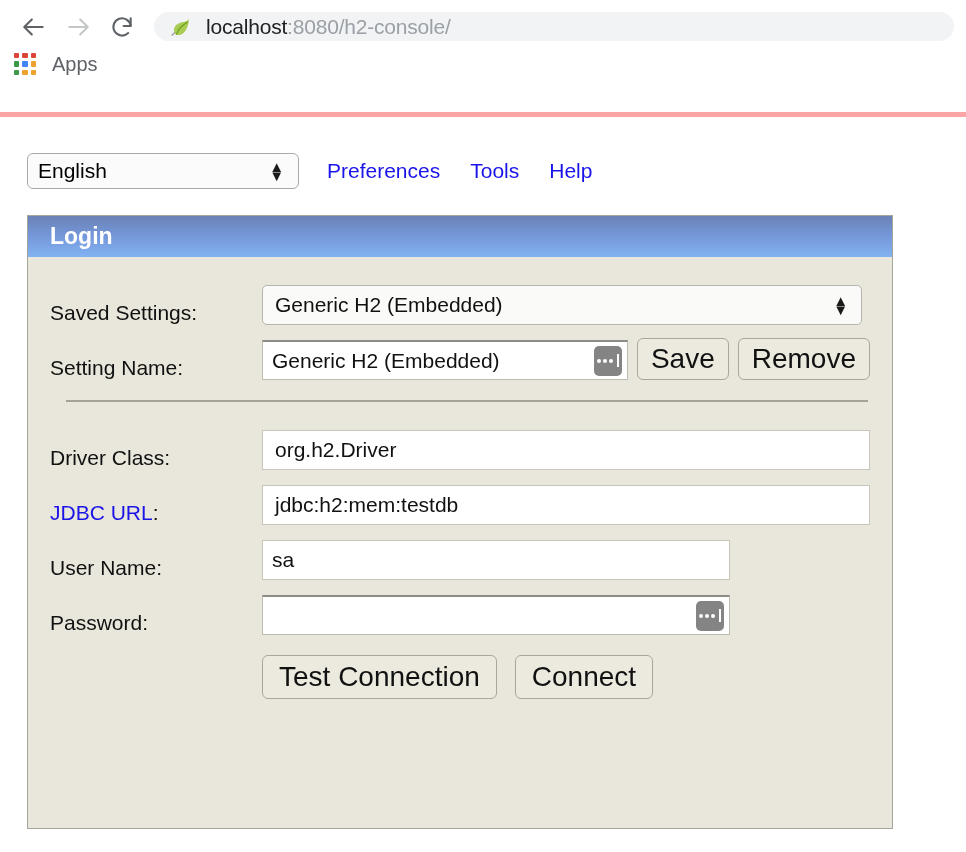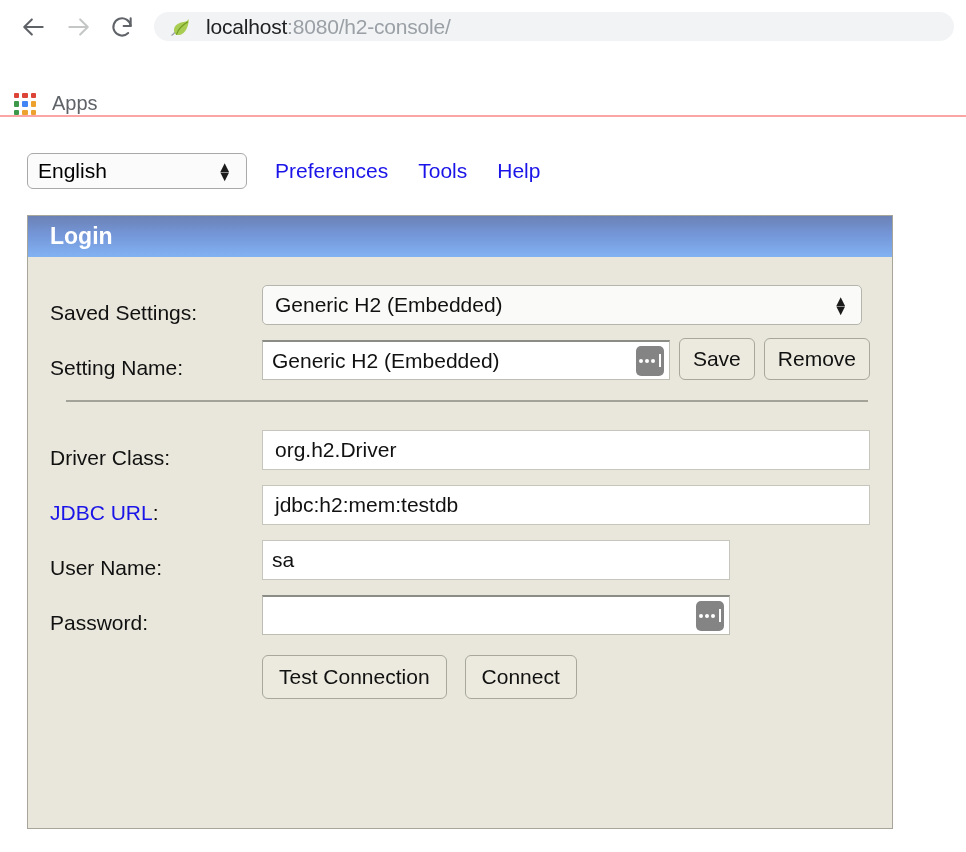--- a/index.html
+++ b/index.html
@@ -52,23 +52,23 @@
     overflow: hidden;
   }
   .url-host { color: #202124; }
   .url-path { color: #9aa0a6; }
 
   
   .bookmarks-bar {
     height: 64px;
     background: #ffffff;
     display: flex;
-    align-items: flex-end;
+    align-items: flex-start;
     padding: 0 14px;
-    border-bottom: 2px solid #fca5a5;
+    border-bottom: 5px solid #fca5a5;
     overflow: hidden;
     white-space: nowrap;
   }
   .apps-grid {
     width: 22px; height: 22px;
     display: grid;
     grid-template-columns: repeat(3, 1fr);
     grid-template-rows: repeat(3, 1fr);
     gap: 3px;
     flex: 0 0 auto;
@@ -96,21 +96,21 @@
     height: 733px;
     position: relative;
   }
 
   .topbar {
     display: flex;
     align-items: center;
     padding: 36px 0 0 27px;
   }
   .lang-select {
-    width: 220px;
+    width: 272px;
     height: 36px;
     border: 1px solid #a9a9a9;
     border-radius: 6px;
     background: #fbfbfb;
     display: flex;
     align-items: center;
     padding: 0 10px;
     position: relative;
     font-size: 21px;
     color: #000000;
@@ -241,21 +241,21 @@
     width: 2px; height: 13px;
     background: #ffffff;
     margin-left: 2px;
   }
 
   .btn {
     height: 42px;
     border: 1px solid #a7a79d;
     border-radius: 6px;
     background: #eceade;
-    font-size: 21px;
+    font-size: 28px;
     color: #111111;
     padding: 0 13px;
     margin-left: 9px;
     display: flex;
     align-items: center;
     justify-content: center;
     font-family: "Liberation Sans", sans-serif;
   }
 
   .divider {

